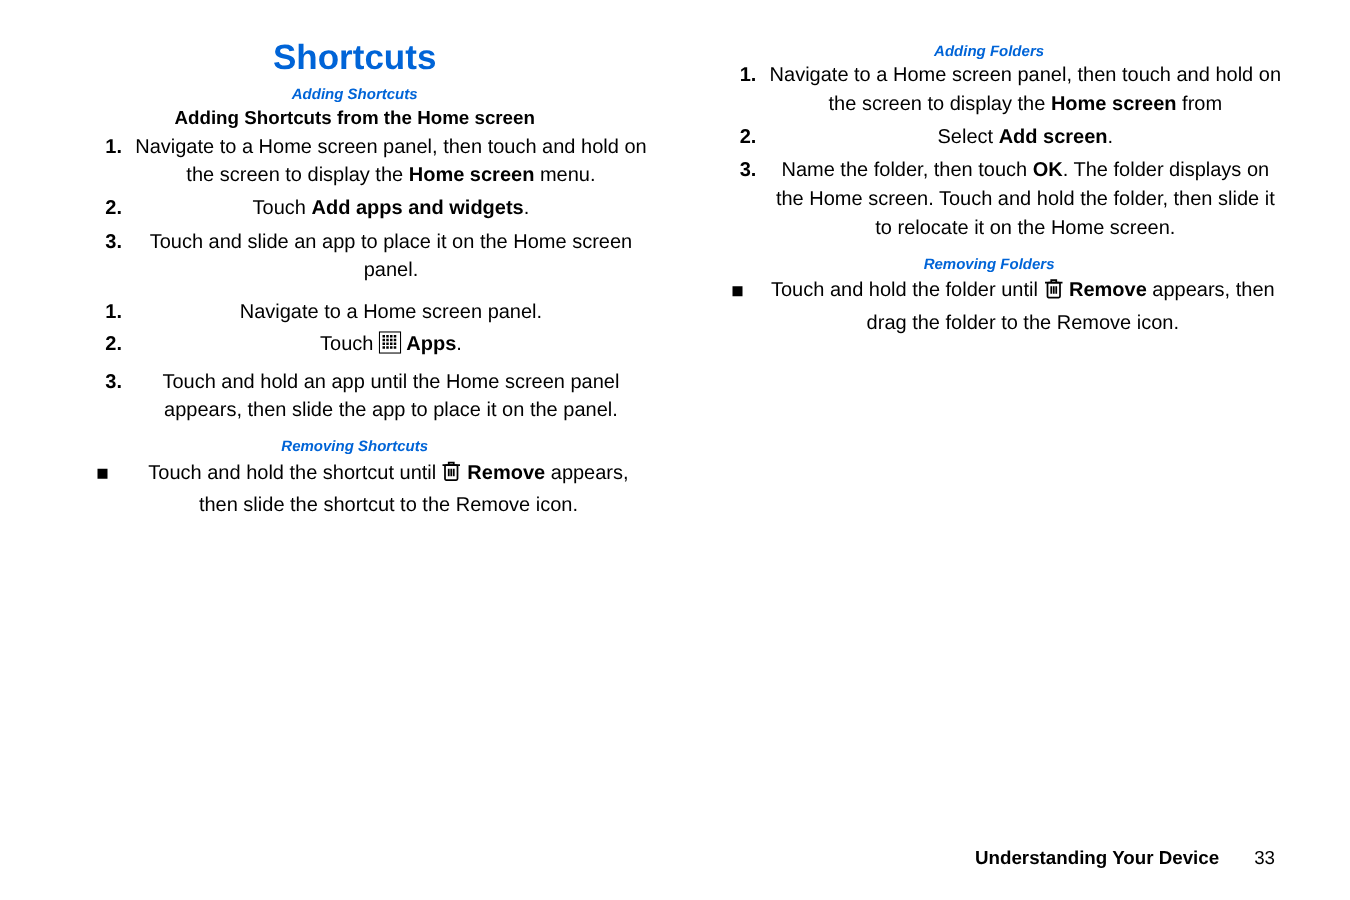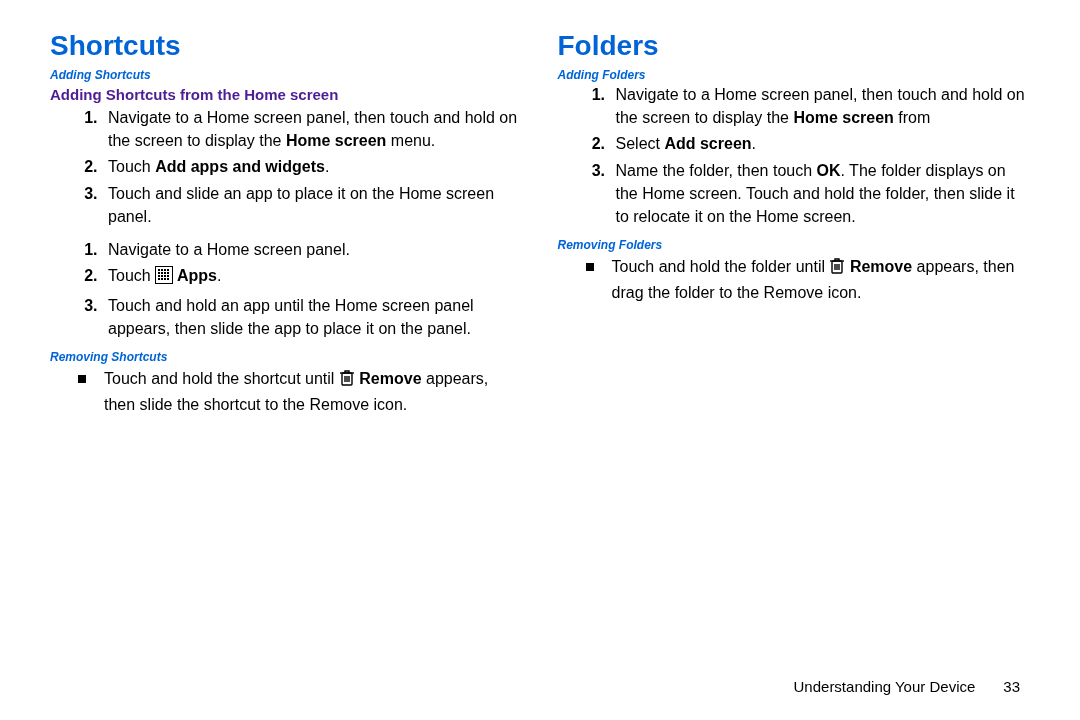--- a/index.html
+++ b/index.html
@@ -9,20 +9,21 @@
     height: 720px;
     background: #ffffff;
     font-family: Arial, Helvetica, sans-serif;
     color: #000;
   }
   .page {
     display: flex;
     padding: 30px 45px 10px 50px;
     box-sizing: border-box;
     height: 660px;
+    text-align: center;
   }
   .col {
     flex: 1 1 0;
     padding-right: 20px;
     box-sizing: border-box;
   }
   .col + .col {
     padding-left: 20px;
     padding-right: 10px;
   }
@@ -41,21 +42,21 @@
   }
   h2 {
     font-style: italic;
     font-weight: 900;
     color: #0064d7;
     font-size: 12px;
     margin: 4px 0 2px 0;
   }
   h3 {
     font-weight: 900;
-    color: #4c1d95;
+    color: #000000;
     font-size: 15px;
     margin: 4px 0 4px 0;
   }
   ol {
     margin: 0 0 10px 0;
     padding-left: 52px;
     font-size: 16px;
     line-height: 1.42;
   }
   ol li {
@@ -86,21 +87,21 @@
   .icon {
     display: inline-block;
     vertical-align: -3px;
   }
   .footer {
     position: absolute;
     right: 60px;
     top: 678px;
     font-size: 15px;
   }
-  .footer .sect { margin-right: 28px; }
+  .footer .sect { margin-right: 28px; font-weight: bold; }
 </style>
 </head>
 <body>
 
 <div class="page">
 
   <div class="col">
     <h1>Shortcuts</h1>
 
     <h2>Adding Shortcuts</h2>
@@ -154,21 +155,20 @@
                 <path d="M1 4 h14"></path>
                 <path d="M6 4 V2 h4 v2"></path>
                 <path d="M6 7 v6 M8 7 v6 M10 7 v6"></path>
               </g>
             </svg></span><b> Remove</b><span> appears, then slide the shortcut to the Remove icon.</span>
       </div>
     </div>
   </div>
 
   <div class="col">
-    <h1>Folders</h1>
 
     <h2>Adding Folders</h2>
     <ol>
       <li>
         <span>Navigate to a Home screen panel, then touch and hold on the screen to display the </span><b>Home screen</b><span> from</span>
       </li>
       <li>
         <span>Select </span><b>Add screen</b><span>.</span>
       </li>
       <li>

